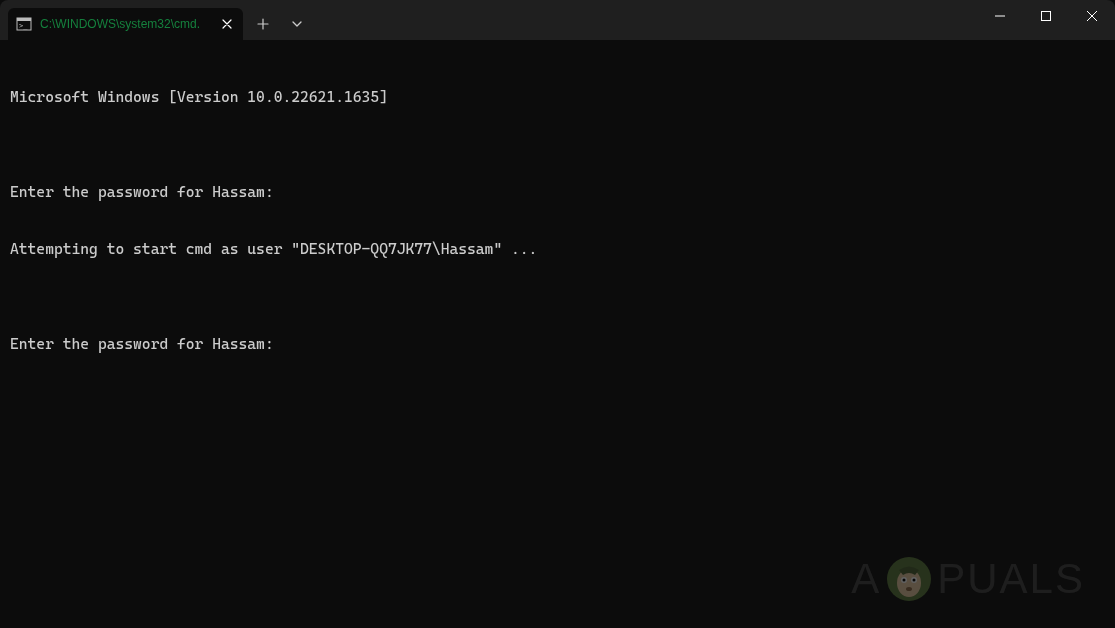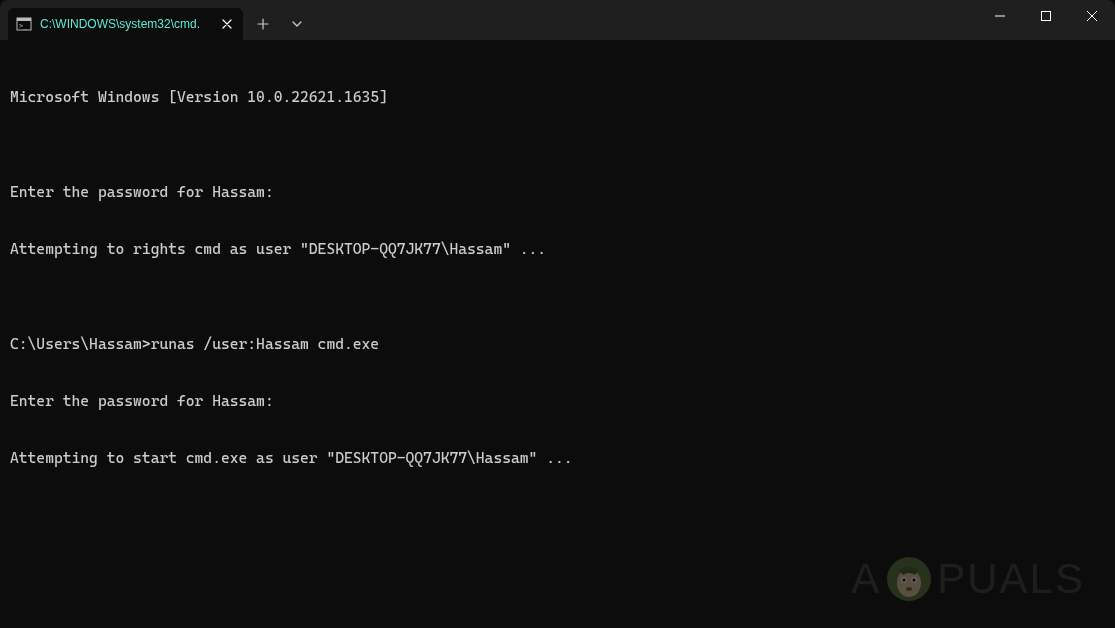--- a/index.html
+++ b/index.html
@@ -50,21 +50,21 @@
     }
     .tab-icon svg {
       width: 16px;
       height: 16px;
     }
     .tab-title {
       flex: 1;
       overflow: hidden;
       text-overflow: ellipsis;
       white-space: nowrap;
-      color: #5eead4;
+      color: #15803d;
     }
     .tab-close {
       width: 16px;
       height: 16px;
       display: flex;
       align-items: center;
       justify-content: center;
       color: #ffffff;
       border-radius: 3px;
     }
@@ -174,25 +174,23 @@
         <path d="M0 0 L10 10 M10 0 L0 10" stroke="#ffffff" stroke-width="1"></path>
       </svg>
     </div>
   </div>
 </div>
 
 <div class="terminal">
   <div>Microsoft Windows [Version 10.0.22621.1635]</div>
   <div></div>
   <div>Enter the password for Hassam:</div>
-  <div>Attempting to rights cmd as user "DESKTOP-QQ7JK77\Hassam" ...</div>
+  <div>Attempting to start cmd as user "DESKTOP-QQ7JK77\Hassam" ...</div>
   <div></div>
-  <div>C:\Users\Hassam&gt;runas /user:Hassam cmd.exe</div>
   <div>Enter the password for Hassam:</div>
-  <div>Attempting to start cmd.exe as user "DESKTOP-QQ7JK77\Hassam" ...</div>
   <div></div>
   
 </div>
 
 <div class="watermark">
   <span>A</span>
   <svg class="watermark-icon" viewBox="0 0 48 48">
     <circle cx="24" cy="24" r="22" fill="#5a7a3a"></circle>
     <ellipse cx="24" cy="28" rx="12" ry="14" fill="#e8c9a0"></ellipse>
     <circle cx="19" cy="25" r="3" fill="#fff"></circle>

